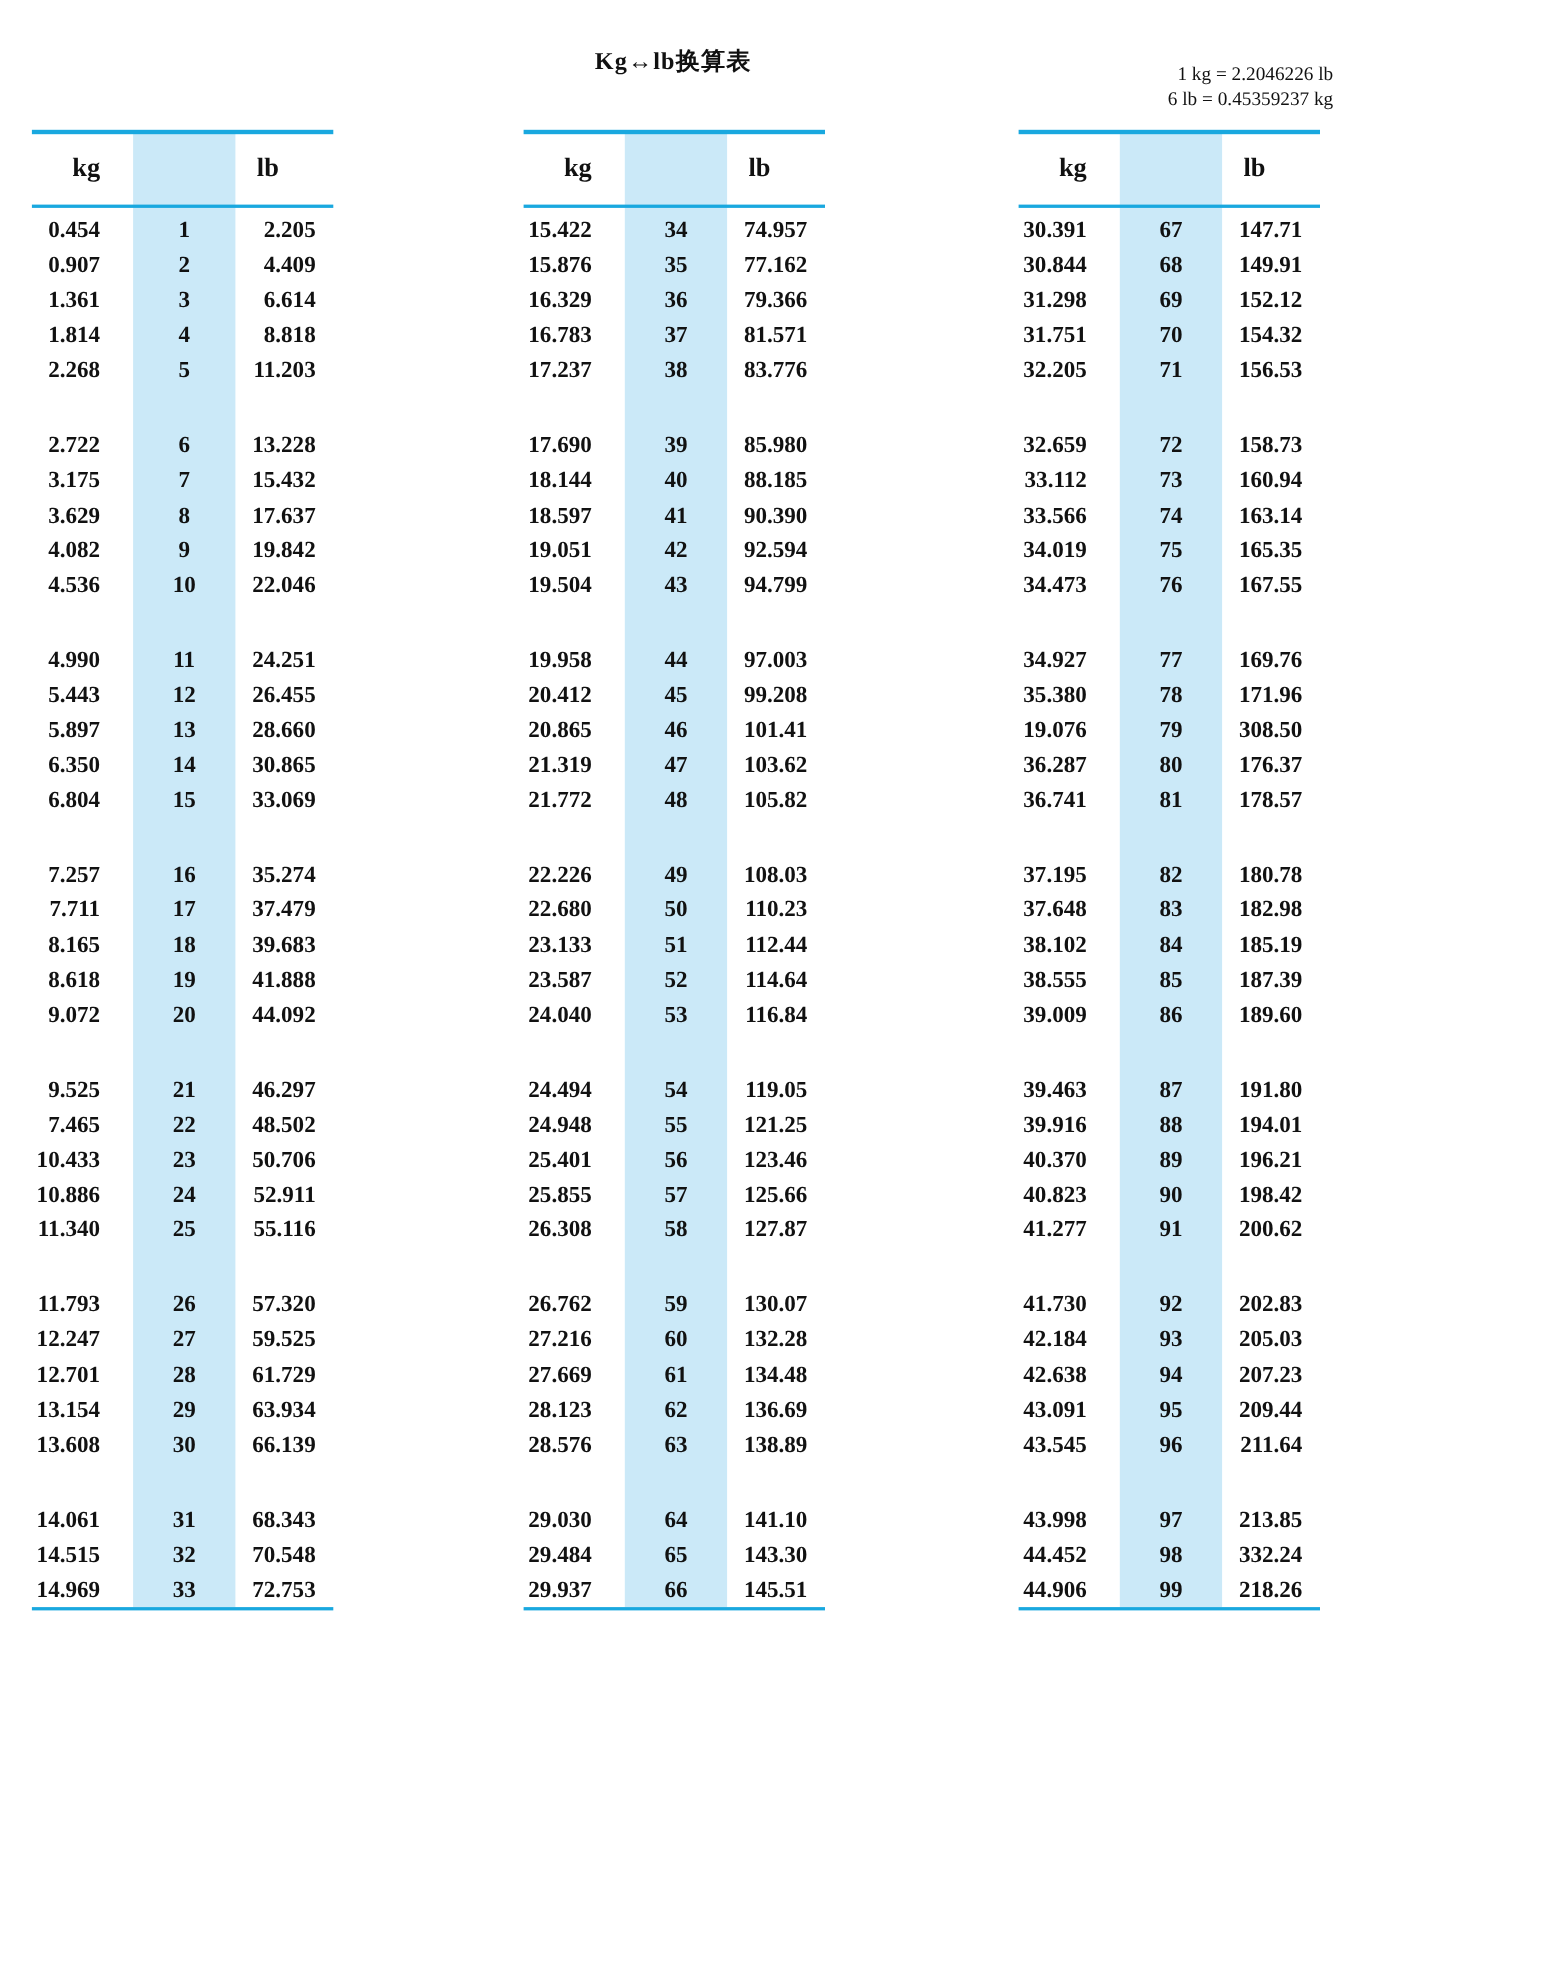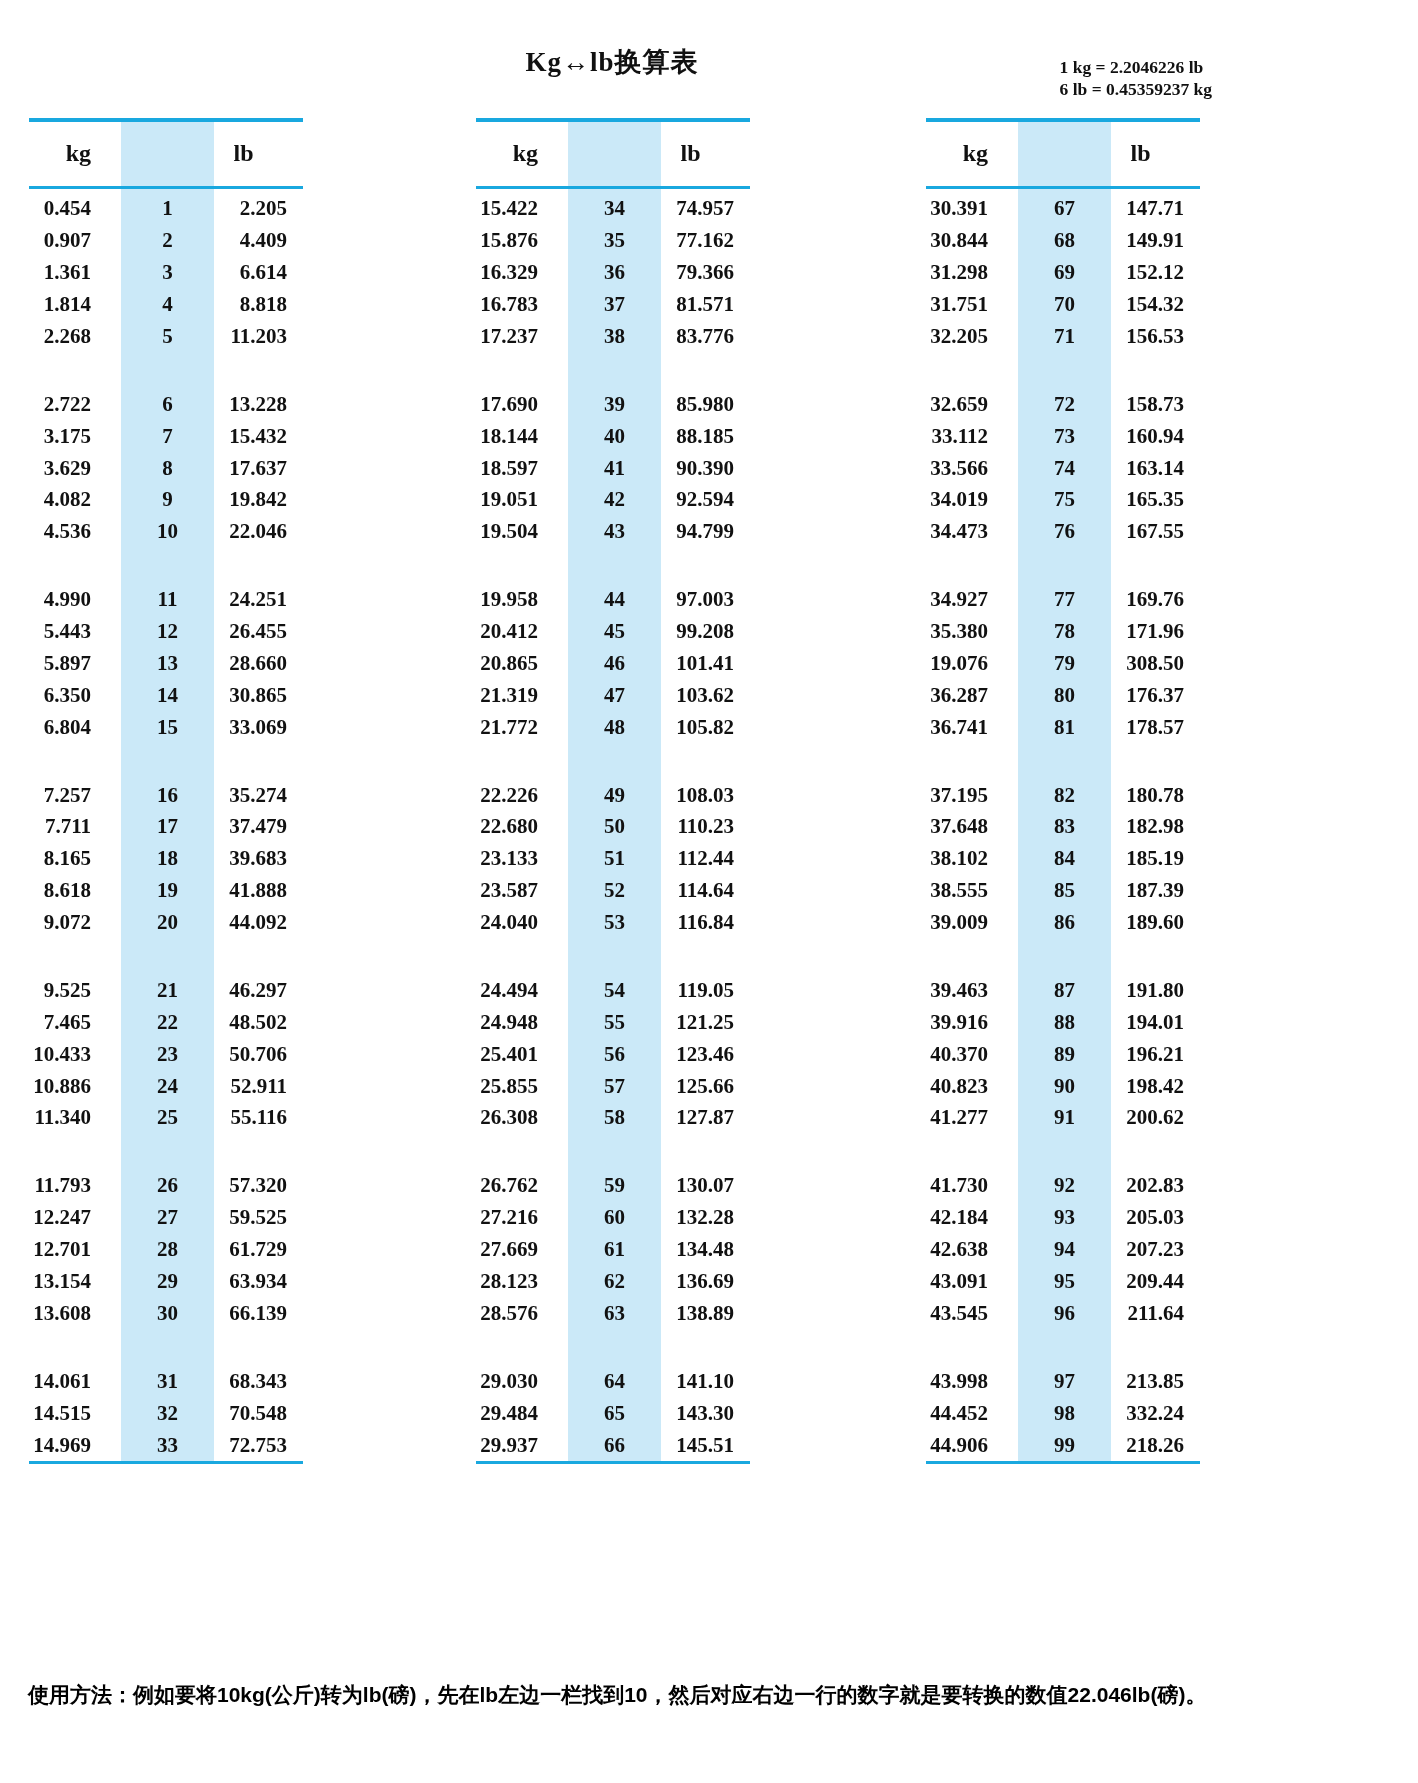--- a/index.html
+++ b/index.html
@@ -13,31 +13,32 @@
     height: 1783px;
     overflow: hidden;
     font-family: "Liberation Serif", serif;
     color: #111111;
   }
   .title {
     position: absolute;
     top: 26px;
     left: 612px;
     transform: translateX(-50%);
-    font-size: 27px;
+    font-size: 22px;
     font-weight: bold;
     letter-spacing: 1px;
     white-space: nowrap;
   }
   .conv-notes {
     position: absolute;
     top: 56px;
     right: 206px;
+    text-align: right;
     font-size: 17.5px;
-    font-weight: bold;
+    font-weight: normal;
     line-height: 22px;
     white-space: nowrap;
   }
   .tgroup {
     position: absolute;
     top: 118px;
     width: 274px;
   }
   .tg-0 { left: 29px; }
   .tg-1 { left: 476px; }
@@ -651,14 +652,13 @@
       <div class="trow">
         <span class="c-kg">44.906</span>
         <span class="c-n">99</span>
         <span class="c-lb">218.26</span>
       </div>
     </div>
   <div class="rule"></div>
 </div>
 
 <div class="footer">
-  <div class="fline l1">使用方法：例如要将10kg(公斤)转为lb(磅)，先在lb左边一栏找到10，然后对应右边一行的数字就是要转换的数值22.046lb(磅)。</div>
 </div>
 
 </body></html>

